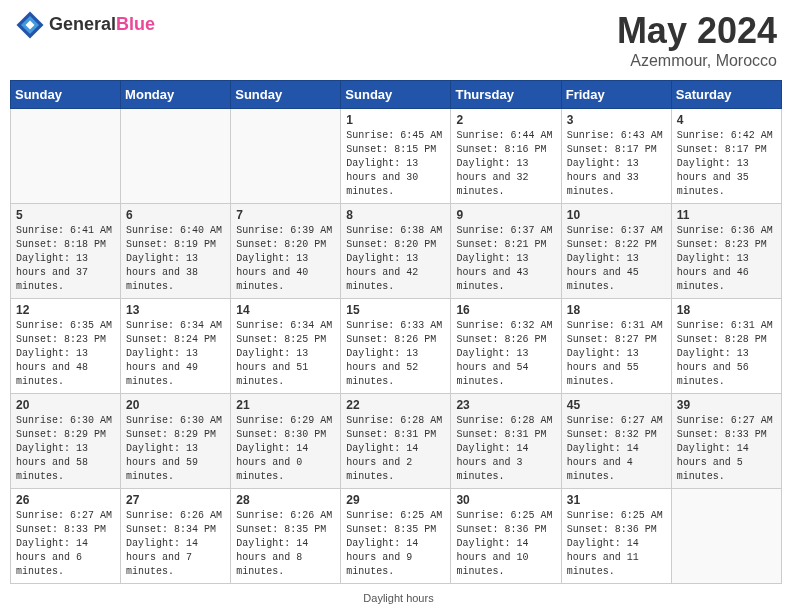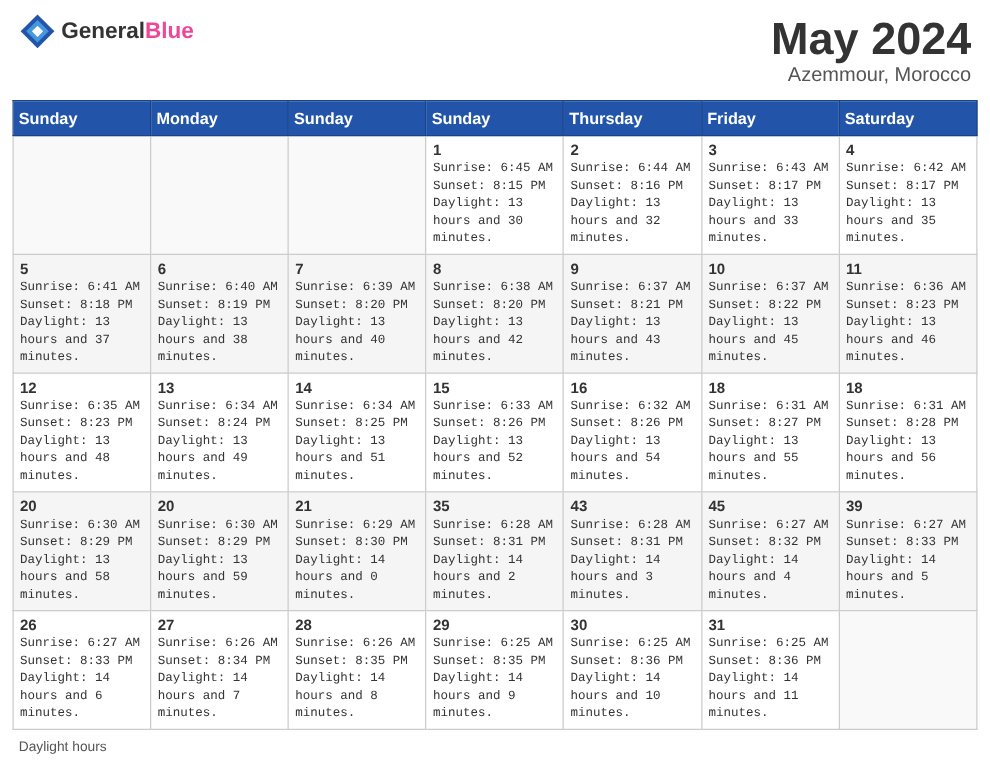--- a/index.html
+++ b/index.html
@@ -85,20 +85,21 @@
       font-family: Liberation Mono, monospace;
     }
     .empty-cell {
       background: #f9f9f9 !important;
     }
     .footer {
       margin-top: 8px;
       font-size: 11px;
       color: #555;
       padding-left: 5px;
+      text-align: center;
     }
   </style>
 </head>
 <body>
 
 <div class="header">
   <div class="logo">
     <svg class="logo-icon" viewBox="0 0 40 40">
       <polygon points="20,2 38,20 20,38 2,20" fill="#2255aa"></polygon>
       <polygon points="20,8 32,20 20,32 8,20" fill="#4499dd"></polygon>
@@ -216,25 +217,25 @@
         </td>
         <td>
           <span class="day-num">20</span>
           <div class="day-info">Sunrise: 6:30 AM<br>Sunset: 8:29 PM<br>Daylight: 13 hours and 59 minutes.</div>
         </td>
         <td>
           <span class="day-num">21</span>
           <div class="day-info">Sunrise: 6:29 AM<br>Sunset: 8:30 PM<br>Daylight: 14 hours and 0 minutes.</div>
         </td>
         <td>
-          <span class="day-num">35</span>
+          <span class="day-num">22</span>
           <div class="day-info">Sunrise: 6:28 AM<br>Sunset: 8:31 PM<br>Daylight: 14 hours and 2 minutes.</div>
         </td>
         <td>
-          <span class="day-num">43</span>
+          <span class="day-num">23</span>
           <div class="day-info">Sunrise: 6:28 AM<br>Sunset: 8:31 PM<br>Daylight: 14 hours and 3 minutes.</div>
         </td>
         <td>
           <span class="day-num">45</span>
           <div class="day-info">Sunrise: 6:27 AM<br>Sunset: 8:32 PM<br>Daylight: 14 hours and 4 minutes.</div>
         </td>
         <td>
           <span class="day-num">39</span>
           <div class="day-info">Sunrise: 6:27 AM<br>Sunset: 8:33 PM<br>Daylight: 14 hours and 5 minutes.</div>
         </td>

